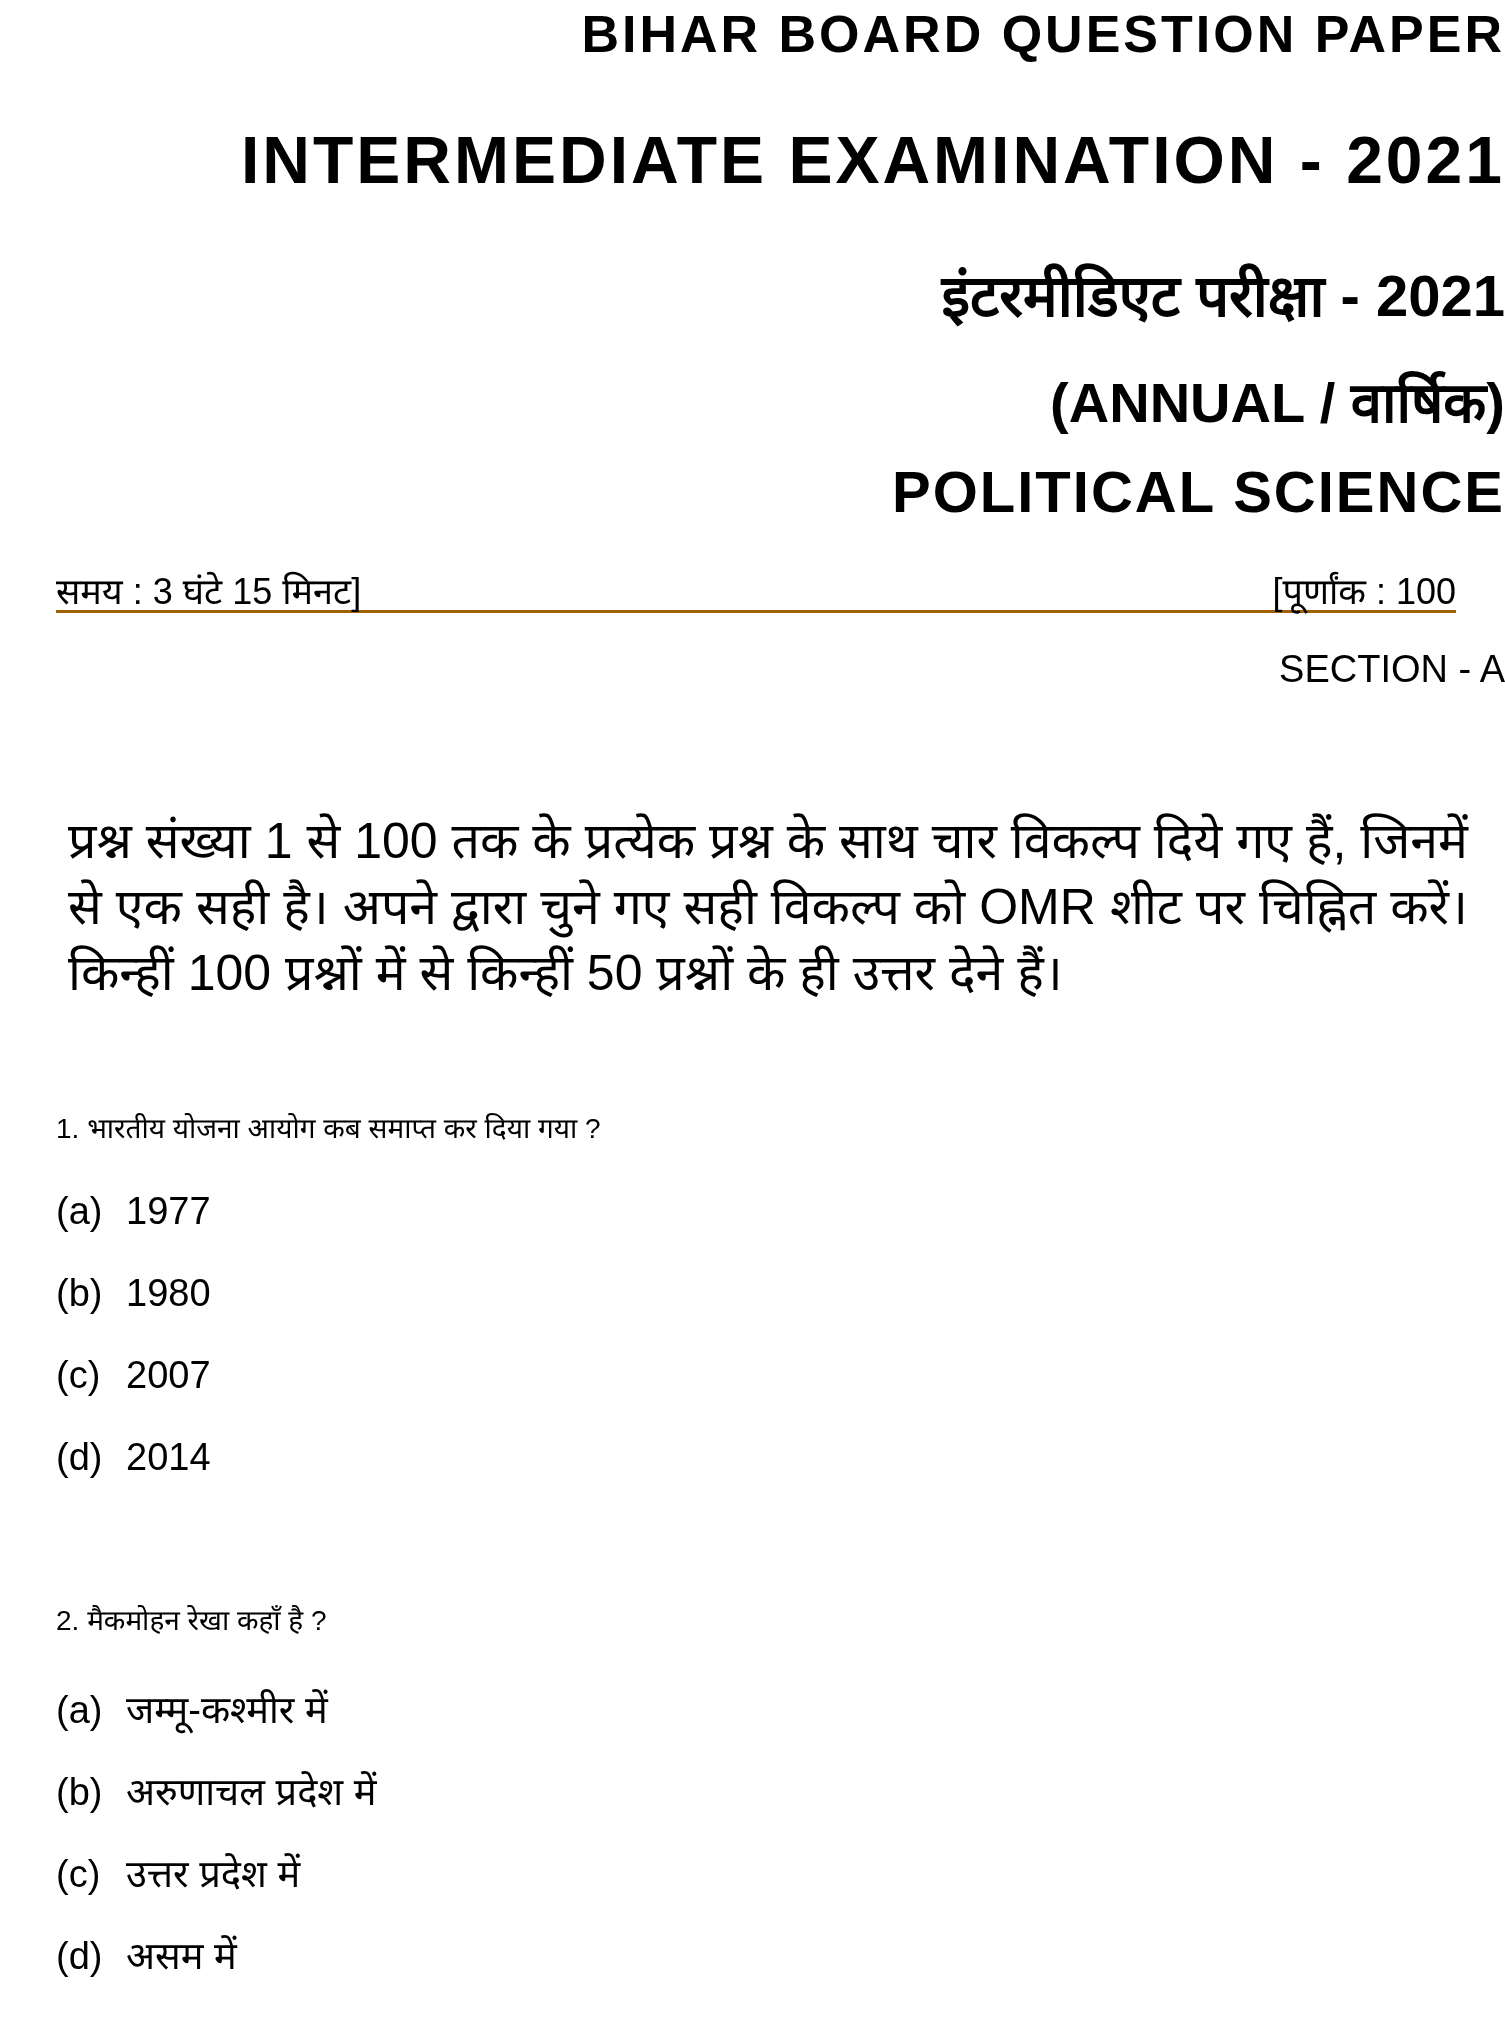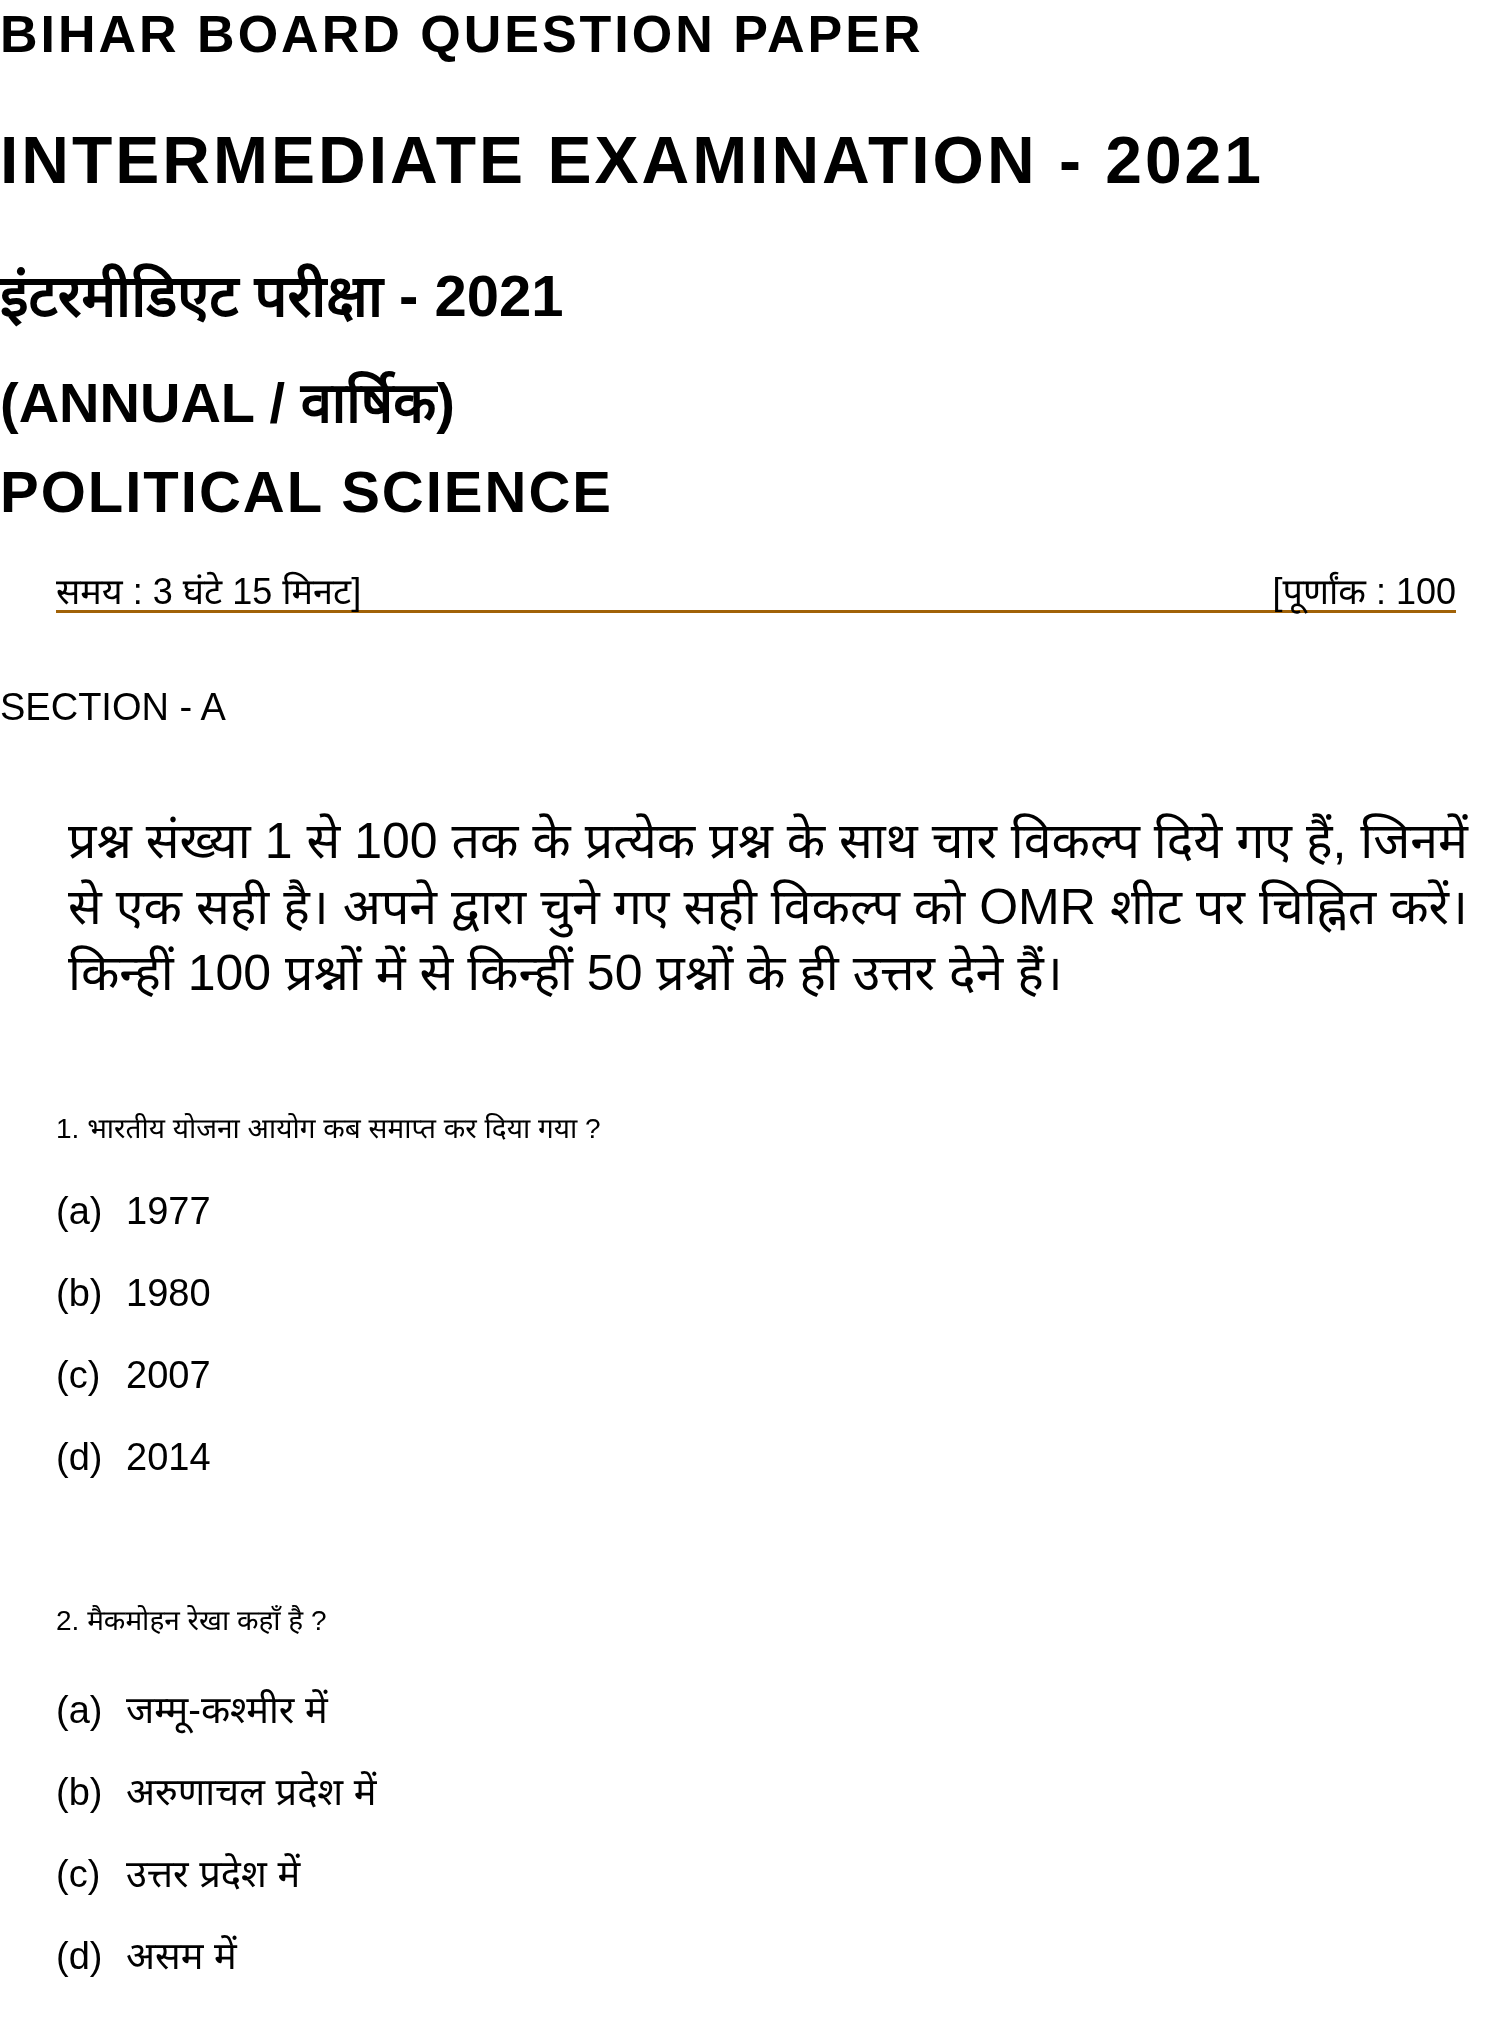--- a/index.html
+++ b/index.html
@@ -1,26 +1,26 @@
 <!DOCTYPE html>
 <html><head>
 <meta charset="utf-8">
 <style>
   html, body { margin:0; padding:0; background:#ffffff; }
   body { width:1505px; height:2034px; position:relative; overflow:hidden; color:#000; font-family:"Liberation Sans", "DejaVu Sans", sans-serif; }
-  .center { position:absolute; left:0; width:1505px; text-align:left; }
+  .center { position:absolute; left:0; width:1505px; text-align:right; }
   .h1 { top:4px; font-size:52px; font-weight:bold; letter-spacing:3px; }
   .h2 { top:122px; font-size:66px; font-weight:bold; letter-spacing:3px; }
   .h3 { top:254px; font-size:58px; font-weight:bold; }
   .h4 { top:362px; font-size:56px; font-weight:bold; }
   .h5 { top:458px; font-size:58px; font-weight:bold; letter-spacing:2px; }
   .meta-row { position:absolute; left:56px; width:1400px; top:566px; height:44px; border-bottom:3px solid #a16207; font-size:36px; }
   .meta-left { position:absolute; left:0; top:0; }
   .meta-right { position:absolute; right:0; top:0; }
-  .section { top:648px; font-size:38px;margin-top:38px; }
+  .section { top:648px; font-size:38px; }
   .instr { position:absolute; left:68px; width:1400px; top:808px; font-size:50px; line-height:66px; text-align:justify; }
   .q { position:absolute; left:56px; font-size:28px; }
   .opt { position:absolute; left:56px; font-size:38px; }
   .opt .lbl { display:inline-block; width:70px; }
 </style>
 </head>
 <body>
 
 <div class="center h1">BIHAR BOARD QUESTION PAPER</div>
 <div class="center h2">INTERMEDIATE EXAMINATION - 2021</div>

